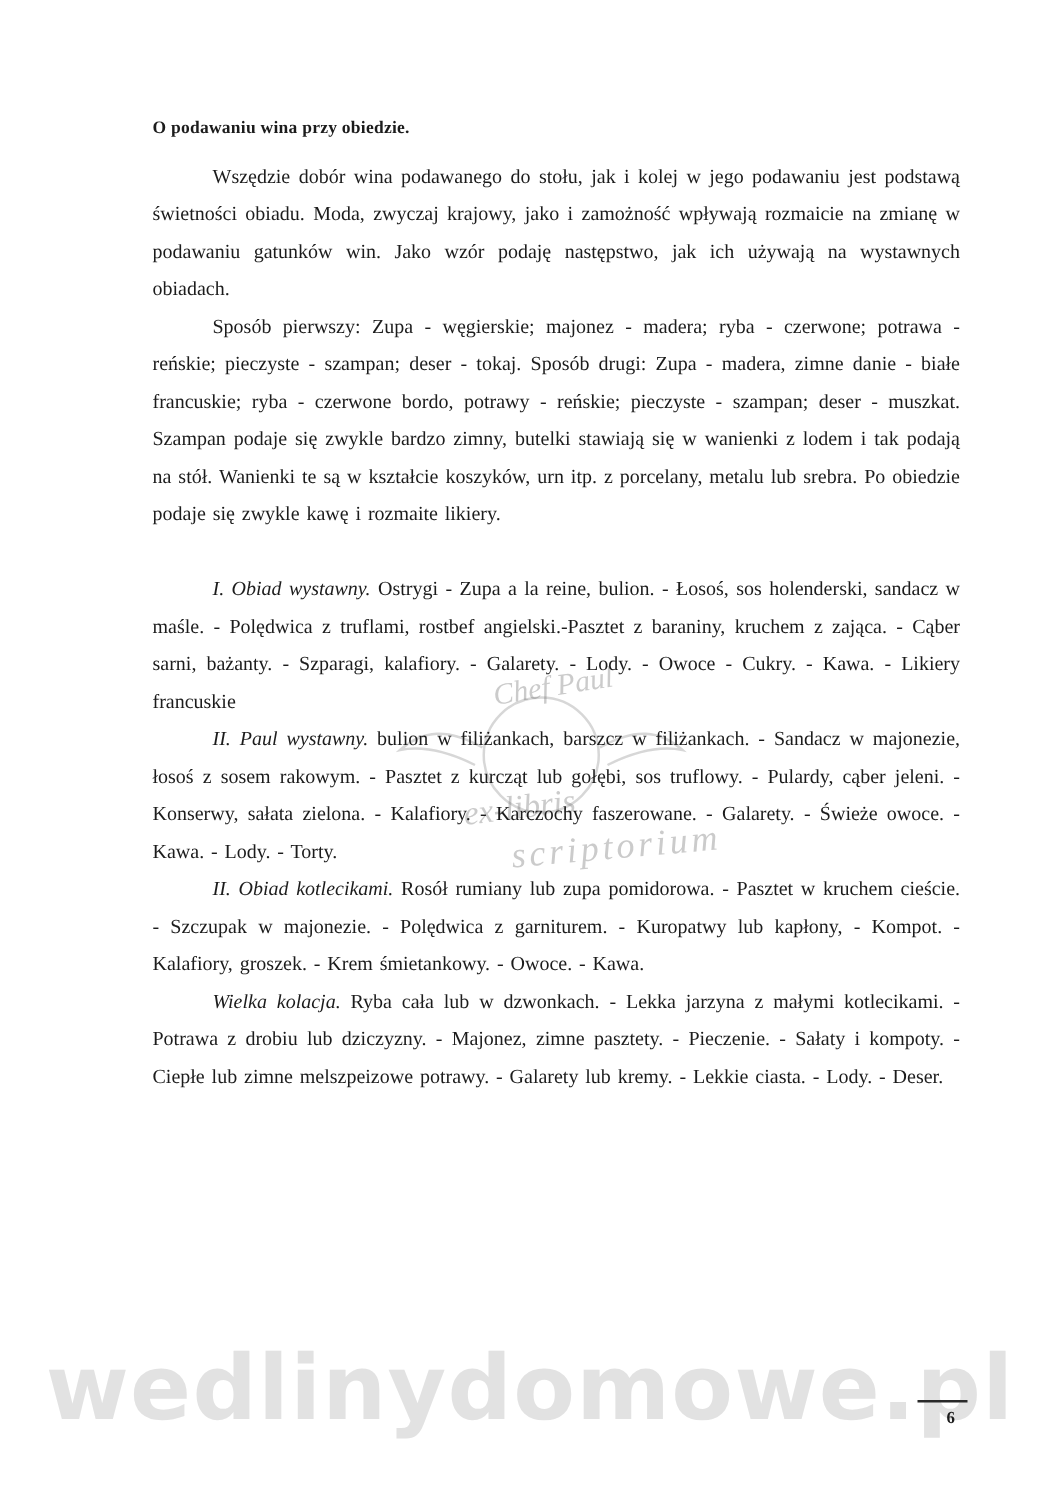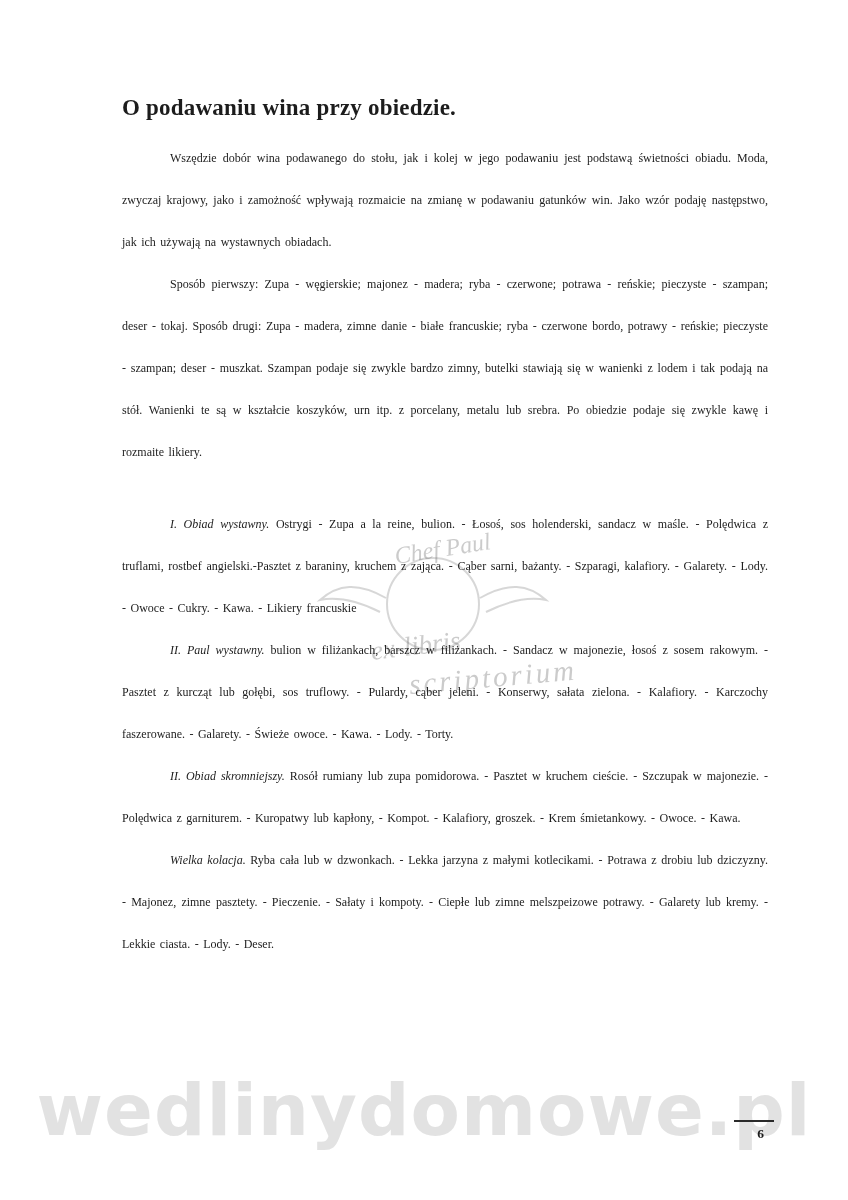--- a/index.html
+++ b/index.html
@@ -13,30 +13,30 @@
   }
   .page { position: absolute; inset: 0; }
 
   .content {
     position: absolute;
     left: 122px; top: 95px;
     width: 646px;
   }
 
   .doc-title {
-    font-size: 23px;
+    font-size: 14px;
     font-weight: bold;
     margin: 0 0 16px 0;
     letter-spacing: 0.2px;
   }
 
   p.body-par {
     margin: 0;
-    font-size: 12px;
-    line-height: 42px;
+    font-size: 16px;
+    line-height: 30px;
     text-align: justify;
     text-indent: 48px;
     word-spacing: 1.5px;
   }
   p.section-gap { margin-top: 30px; }
 
   .lead {
     font-weight: normal;
     font-style: italic;
   }
@@ -107,21 +107,21 @@
 
     <p class="body-par"><span>Wszędzie dobór wina podawanego do stołu, jak i kolej w jego podawaniu jest podstawą świetności obiadu. Moda, zwyczaj krajowy, jako i zamożność wpływają rozmaicie na zmianę w podawaniu gatunków win. Jako wzór podaję następstwo, jak ich używają na wystawnych obiadach.</span></p>
 
     <p class="body-par"><span>Sposób pierwszy: Zupa - węgierskie; majonez - madera; ryba - czerwone; potrawa - reńskie; pieczyste - szampan; deser - tokaj. Sposób drugi: Zupa - madera, zimne danie - białe francuskie; ryba - czerwone bordo, potrawy - reńskie; pieczyste - szampan; deser - muszkat. Szampan podaje się zwykle bardzo zimny, butelki stawiają się w wanienki z lodem i tak podają na stół. Wanienki te są w kształcie koszyków, urn itp. z porcelany, metalu lub srebra. Po obiedzie podaje się zwykle kawę i rozmaite likiery.</span></p>
 
     <p class="body-par section-gap"><span class="lead">I. Obiad wystawny.</span> <span>Ostrygi - Zupa a la reine, bulion. - Łosoś, sos holenderski, sandacz w maśle. - Polędwica z truflami, rostbef angielski.-Pasztet z baraniny, kruchem z zająca. - Cąber sarni, bażanty. - Szparagi, kalafiory. - Galarety. - Lody. - Owoce - Cukry. - Kawa. - Likiery francuskie</span></p>
 
     <p class="body-par"><span class="lead">II. Paul wystawny.</span> <span>bulion w filiżankach, barszcz w filiżankach. - Sandacz w majonezie, łosoś z sosem rakowym. - Pasztet z kurcząt lub gołębi, sos truflowy. - Pulardy, cąber jeleni. - Konserwy, sałata zielona. - Kalafiory. - Karczochy faszerowane. - Galarety. - Świeże owoce. - Kawa. - Lody. - Torty.</span></p>
 
 
-    <p class="body-par"><span class="lead">II. Obiad skromniejszy.</span> <span>Rosół rumiany lub zupa pomidorowa. - Pasztet w kruchem cieście. - Szczupak w majonezie. - Polędwica z garniturem. - Kuropatwy lub kapłony, - Kompot. - Kalafiory, groszek. - Krem śmietankowy. - Owoce. - Kawa.</span></p>
+    <p class="body-par"><span class="lead">II. Obiad kotlecikami.</span> <span>Rosół rumiany lub zupa pomidorowa. - Pasztet w kruchem cieście. - Szczupak w majonezie. - Polędwica z garniturem. - Kuropatwy lub kapłony, - Kompot. - Kalafiory, groszek. - Krem śmietankowy. - Owoce. - Kawa.</span></p>
 
 
     <p class="body-par"><span class="lead">Wielka kolacja.</span> <span>Ryba cała lub w dzwonkach. - Lekka jarzyna z małymi kotlecikami. - Potrawa z drobiu lub dziczyzny. - Majonez, zimne pasztety. - Pieczenie. - Sałaty i kompoty. - Ciepłe lub zimne melszpeizowe potrawy. - Galarety lub kremy. - Lekkie ciasta. - Lody. - Deser.</span></p>
 
   </div>
 
   <div class="wm-site">wedlinydomowe.pl</div>
 
   <div class="footer">
     <div class="footer-rule"></div>

